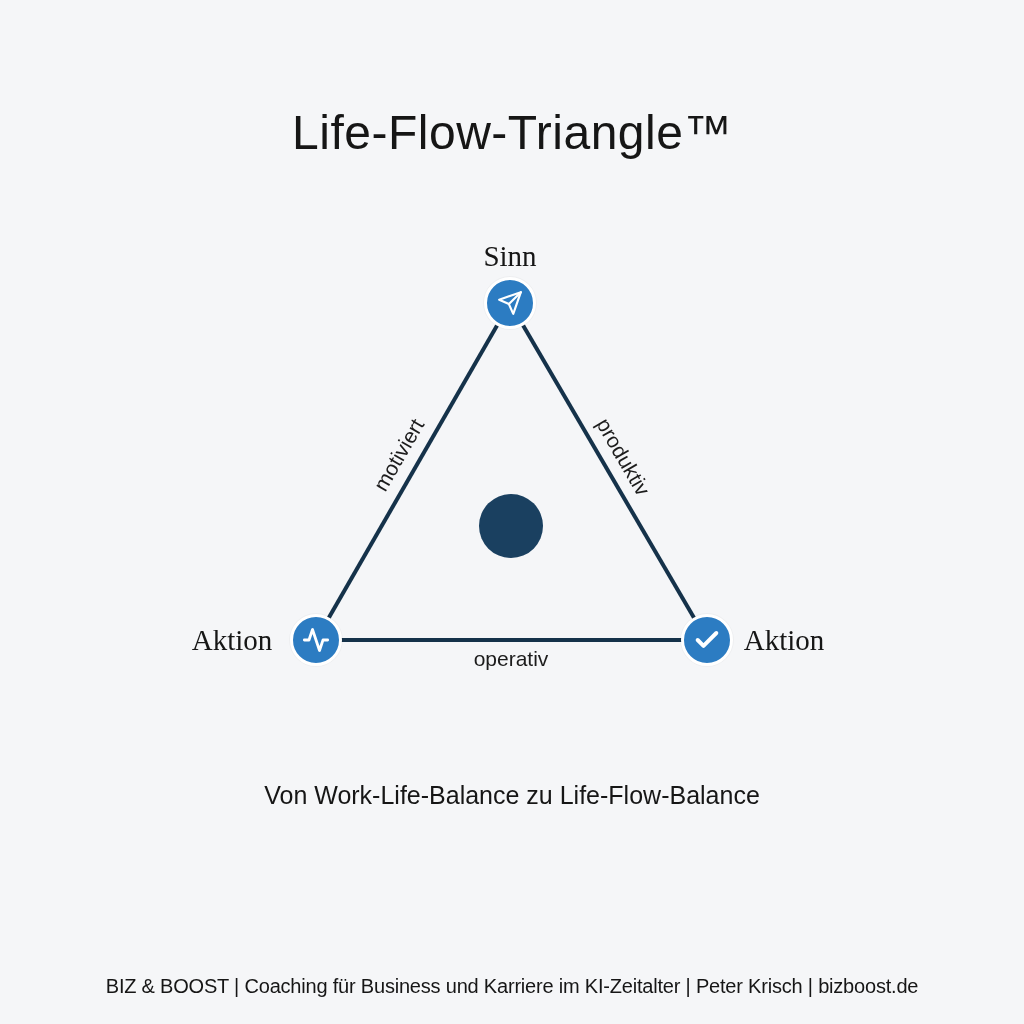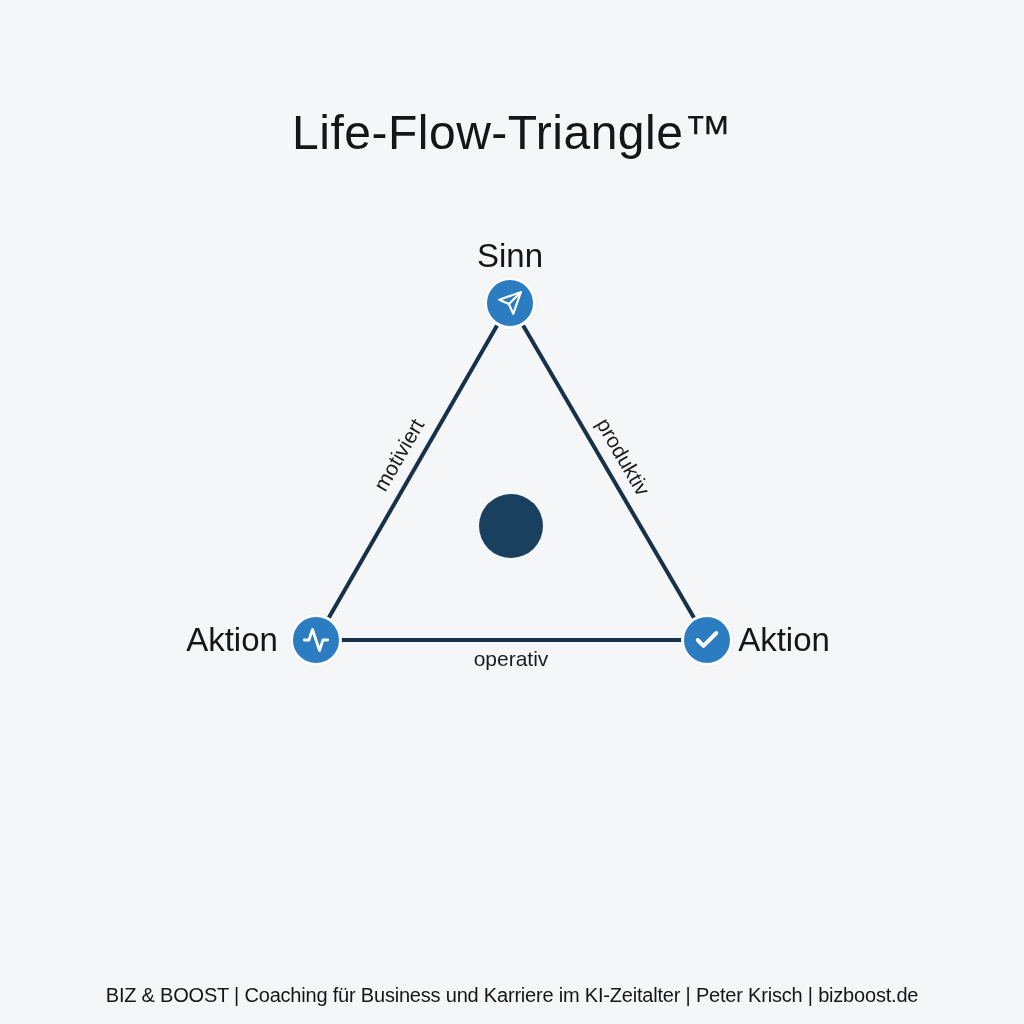--- a/index.html
+++ b/index.html
@@ -27,37 +27,37 @@
   .lines-svg line{stroke:var(--line-navy);stroke-width:4;}
   .node-circle{
     position:absolute;transform:translate(-50%,-50%);
     width:46px;height:46px;border-radius:50%;
     background:var(--accent-blue);
     border:3px solid #ffffff;
     box-shadow:0 0 0 1px rgba(0,0,0,0.03);
     display:flex;align-items:center;justify-content:center;
   }
   .node-circle svg{stroke:#ffffff;fill:none;stroke-linecap:round;stroke-linejoin:round;}
-  .node-label{font-size:33px;font-weight:400;}
+  .node-label{font-size:29px;font-weight:400;font-family:Liberation Serif, serif;}
   .label-sinn{left:510px;top:256px;}
   .label-energie{left:232px;top:640px;}
   .label-aktion{left:784px;top:640px;}
   .center-circle{
     position:absolute;left:511px;top:526px;
     transform:translate(-50%,-50%);
     width:64px;height:64px;border-radius:50%;
     background:var(--circle-navy);
   }
   .center-label{left:511px;top:581px;font-size:27px;}
   .edge-label{font-size:21px;color:#1c1c1c;}
   .edge-left{left:399px;top:455px;transform:translate(-50%,-50%) rotate(-60deg);}
   .edge-right{left:623px;top:457px;transform:translate(-50%,-50%) rotate(60deg);}
   .edge-bottom{left:511px;top:659px;}
   .subtitle{left:512px;top:795px;font-size:25px;}
-  .footer{left:512px;top:986px;font-size:20px;letter-spacing:-0.2px;margin-top:9px;}
+  .footer{left:512px;top:986px;font-size:20px;letter-spacing:-0.2px;}
 </style>
 </head>
 <body>
 
 <div class="canvas">
 
   <div class="abs title">Life-Flow-Triangle™</div>
 
   <svg class="lines-svg" width="1024" height="1024" viewBox="0 0 1024 1024">
     <line x1="510" y1="303" x2="316" y2="640"></line>
@@ -86,16 +86,17 @@
       <polyline points="20 6 9 17 4 12"></polyline>
     </svg>
   </div>
 
   <div class="center-circle"></div>
 
   <div class="abs edge-label edge-left">motiviert</div>
   <div class="abs edge-label edge-right">produktiv</div>
   <div class="abs edge-label edge-bottom">operativ</div>
 
+  <div class="abs subtitle">Von Work-Life-Balance zu Life-Flow-Balance</div>
 
   <div class="abs footer">BIZ &amp; BOOST | Coaching für Business und Karriere im KI-Zeitalter | Peter Krisch | bizboost.de</div>
 
 </div>
 
 </body></html>

